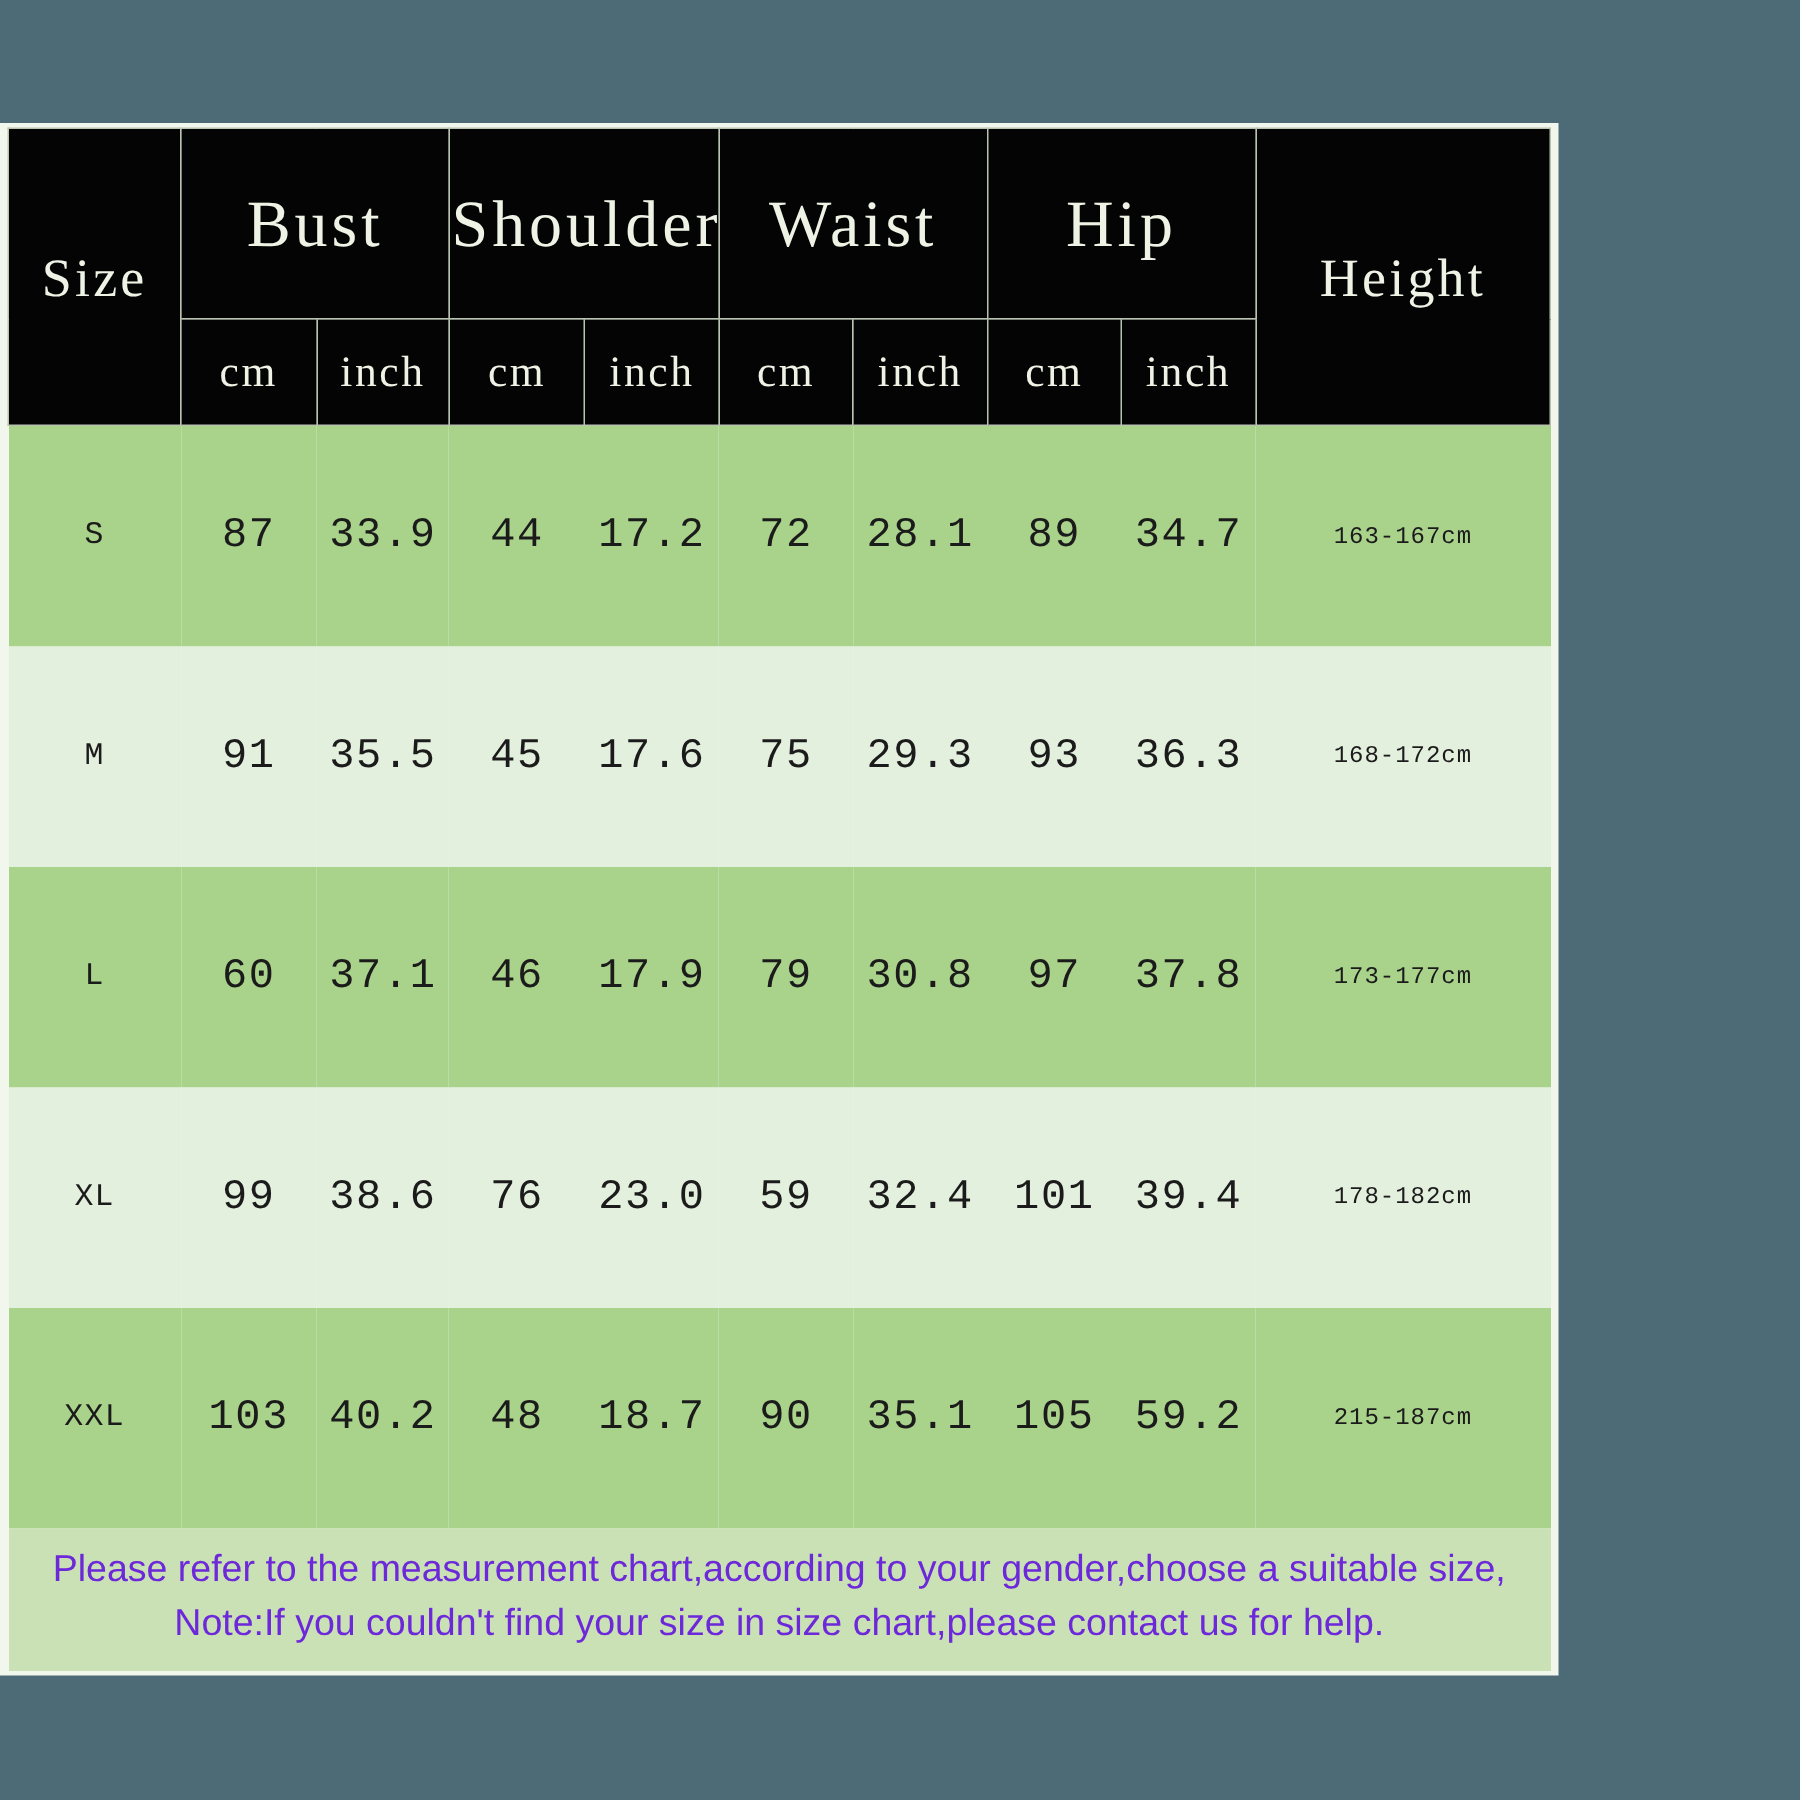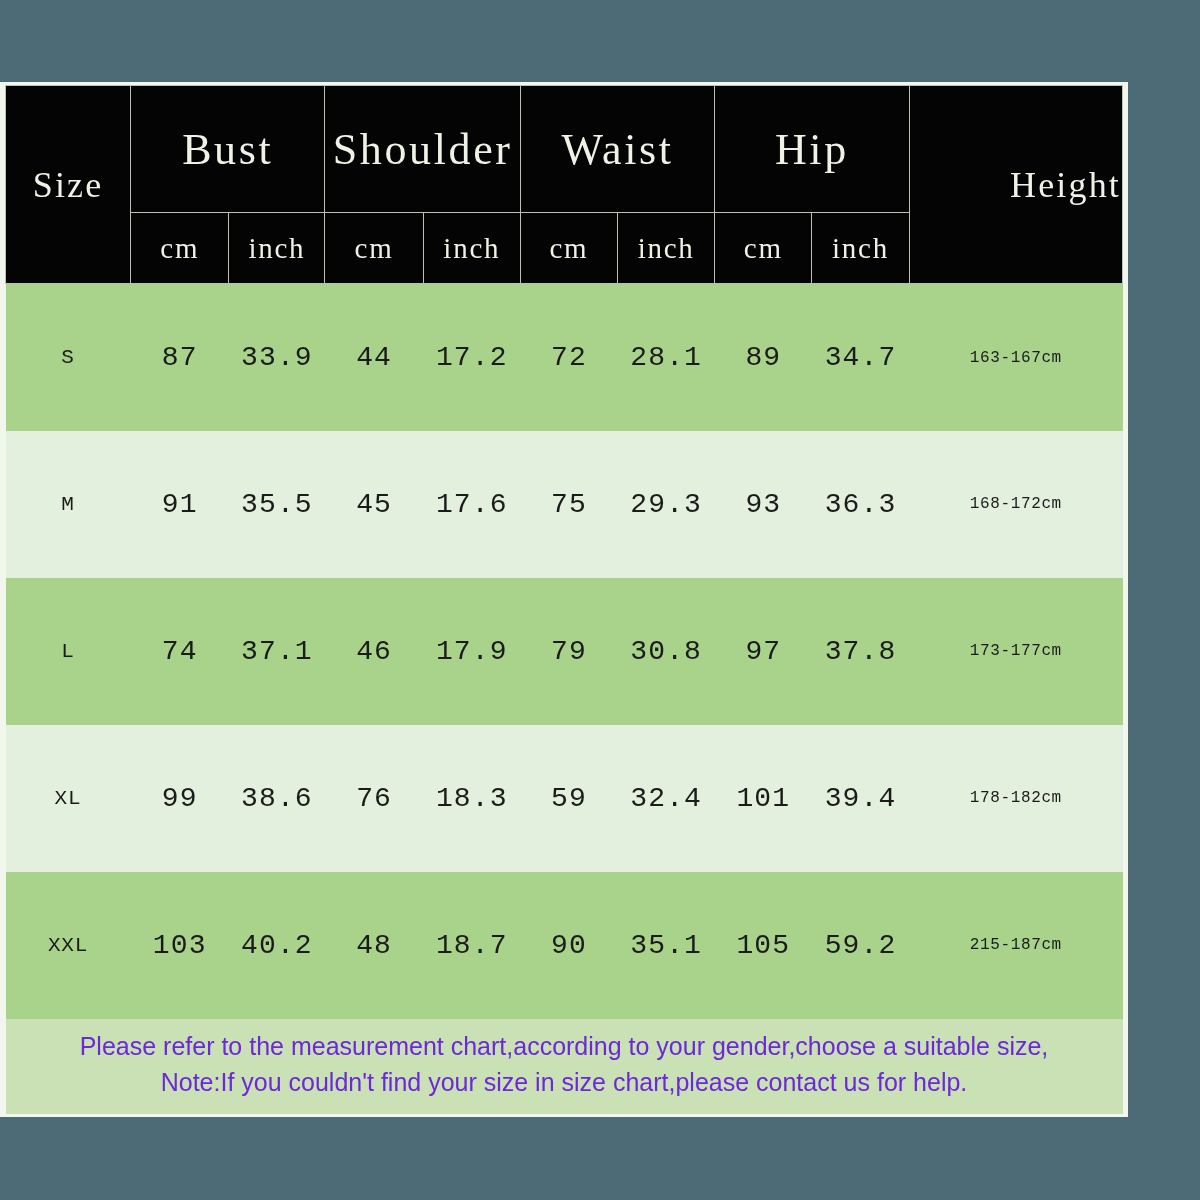--- a/index.html
+++ b/index.html
@@ -18,21 +18,21 @@
     position: relative;
     width: 1200px;
     height: 1200px;
   }
 
   
   .chart-frame {
     position: absolute;
     left: 0px;
     top: 82px;
-    width: 1128px;
+    width: 1039px;
     height: 1035px;
     background: #f2f7ee;
     box-sizing: border-box;
     padding: 3px 5px 3px 5px;
   }
 
   table.size-table {
     width: 100%;
     height: 100%;
     border-collapse: collapse;
@@ -52,21 +52,20 @@
   }
   .h-group {
     font-size: 44px;
     height: 124px;
   }
   .h-size {
     font-size: 36px;
   }
   .h-height {
     font-size: 36px;
-    text-align: right;
   }
   .h-unit {
     font-size: 29px;
     height: 68px;
   }
 
   
   tbody td {
     text-align: center;
     vertical-align: middle;
@@ -158,36 +157,36 @@
           <td>45</td>
           <td>17.6</td>
           <td>75</td>
           <td>29.3</td>
           <td>93</td>
           <td>36.3</td>
           <td class="cell-height">168-172cm</td>
         </tr>
         <tr class="row-dark">
           <td class="cell-size">L</td>
-          <td>74</td>
+          <td>60</td>
           <td>37.1</td>
           <td>46</td>
           <td>17.9</td>
           <td>79</td>
           <td>30.8</td>
           <td>97</td>
           <td>37.8</td>
           <td class="cell-height">173-177cm</td>
         </tr>
         <tr class="row-light">
           <td class="cell-size">XL</td>
           <td>99</td>
           <td>38.6</td>
           <td>76</td>
-          <td>18.3</td>
+          <td>23.0</td>
           <td>59</td>
           <td>32.4</td>
           <td>101</td>
           <td>39.4</td>
           <td class="cell-height">178-182cm</td>
         </tr>
         <tr class="row-dark">
           <td class="cell-size">XXL</td>
           <td>103</td>
           <td>40.2</td>

